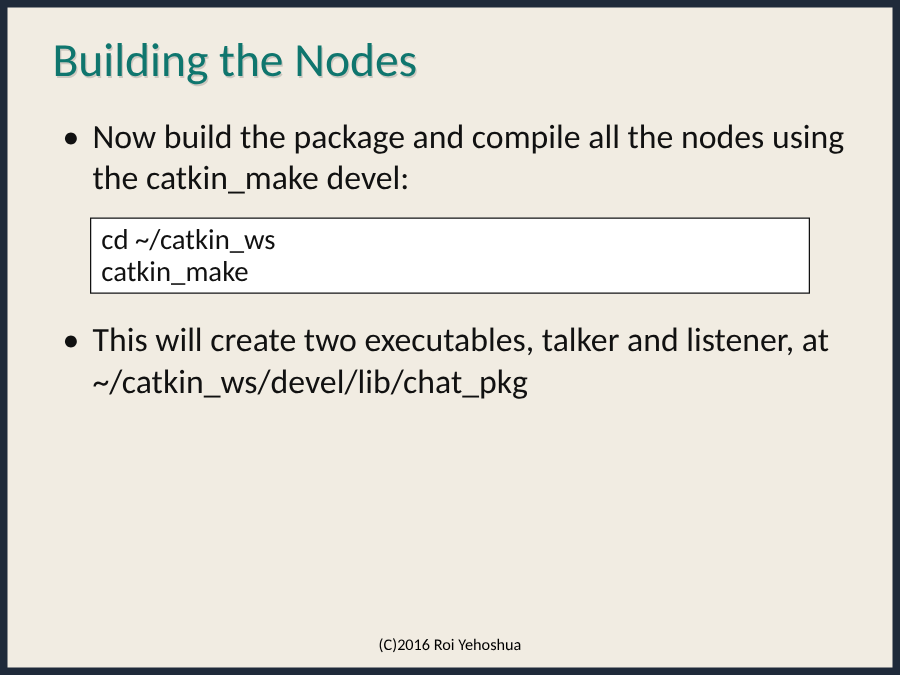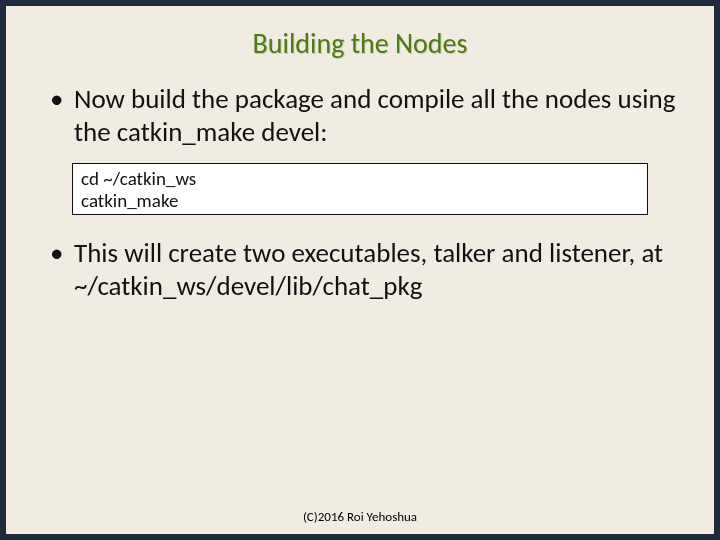--- a/index.html
+++ b/index.html
@@ -19,23 +19,22 @@
   }
   .slide-inner {
     box-sizing: border-box;
     width: 100%;
     height: 100%;
     background: #f1ece2;
     position: relative;
     padding: 14px 36px 0 36px;
   }
   .title {
-    text-align: center;
-    font-size: 28px;
-    color: #4d7c0f;
+    font-size: 38px;
+    color: #0f766e;
     margin: 6px 0 22px 0;
     font-weight: 400;
     text-shadow: 1px 1px 0 rgba(0,0,0,0.15);
   }
   ul.bullets {
     list-style: none;
     padding: 0;
     margin: 0 0 0 4px;
   }
   ul.bullets > li {
@@ -53,21 +52,21 @@
     top: 0;
     font-size: 27px;
     color: #111;
   }
   .code-box {
     box-sizing: border-box;
     margin: 8px 30px 22px 30px;
     background: #ffffff;
     border: 1.5px solid #111;
     padding: 4px 8px 2px 8px;
-    font-size: 19px;
+    font-size: 23px;
     line-height: 1.15;
     color: #111;
     font-family: Calibri, "Segoe UI", Arial, sans-serif;
     white-space: pre-line;
   }
   .footer {
     position: absolute;
     bottom: 10px;
     left: 0;
     right: 0;

